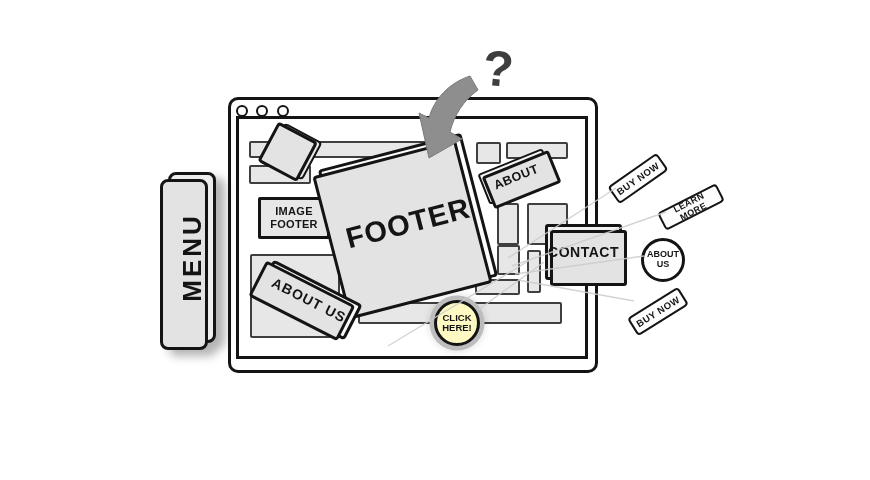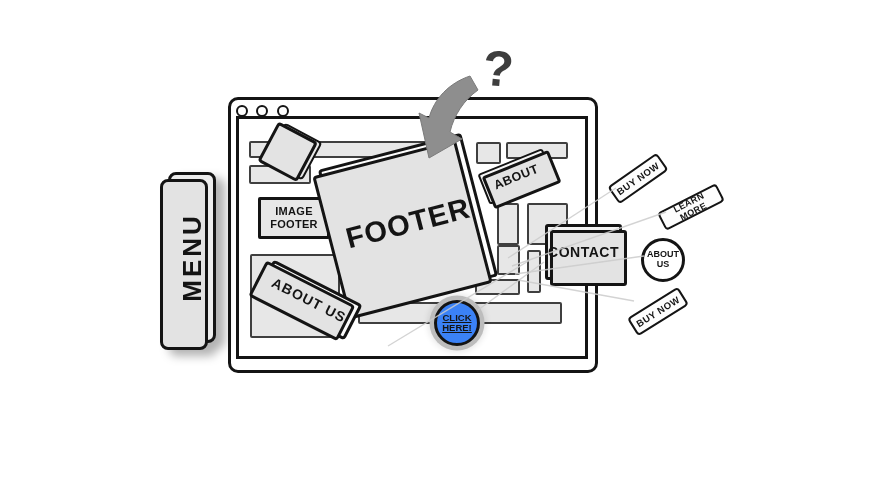--- a/index.html
+++ b/index.html
@@ -38,23 +38,23 @@
   .gallery{left:250px;top:197px;width:72px;height:42px;background:var(--ph-fill);
     border-radius:2px;z-index:3;font-size:11px;line-height:1.15;letter-spacing:0.3px;
     flex-direction:column;margin-left:8px;}
   .aboutus-sign{left:259px;top:280px;width:100px;height:40px;transform:rotate(27deg);
     background:#fafafa;--sx:-6px;--sy:4px;z-index:6;font-size:14px;letter-spacing:1px;}
   .about-btn{left:481px;top:160px;width:70px;height:33px;transform:rotate(-22deg);
     background:#f5f5f5;border-width:2.5px;border-radius:3px;--sx:4px;--sy:5px;z-index:6;
     font-size:12.5px;letter-spacing:0.5px;}
   .contact{left:545px;top:224px;width:77px;height:56px;background:linear-gradient(#f3f3f3,#e2e2e2);
     border-radius:3px;--sx:5px;--sy:6px;z-index:7;font-size:14px;letter-spacing:0.5px;}
-  .clickhere{left:434px;top:300px;width:46px;height:46px;border-radius:50%;background:#3b82f6;
+  .clickhere{left:434px;top:300px;width:46px;height:46px;border-radius:50%;background:#fef9c3;
     z-index:7;font-size:9.5px;line-height:1.05;flex-direction:column;
-    box-shadow:0 0 0 4.5px var(--halo), 0 0 6px 6px rgba(0,0,0,0.10);text-decoration:underline;}
+    box-shadow:0 0 0 4.5px var(--halo), 0 0 6px 6px rgba(0,0,0,0.10);}
   .buy-top{left:608px;top:168px;width:60px;height:21px;transform:rotate(-35deg);
     border-width:2.5px;border-radius:4px;z-index:4;font-size:9.5px;letter-spacing:0.5px;background:#fdfdfd;}
   .learn{left:658px;top:197px;width:66px;height:20px;transform:rotate(-27deg);
     border-width:2.5px;border-radius:4px;z-index:4;font-size:9px;letter-spacing:0.4px;background:#fdfdfd;}
   .aboutus-circle{left:641px;top:238px;width:44px;height:44px;border-radius:50%;
     z-index:4;font-size:9px;line-height:1.1;flex-direction:column;background:#fff;}
   .buy-bottom{left:628px;top:301px;width:60px;height:21px;transform:rotate(-32deg);
     border-width:2.5px;border-radius:4px;z-index:4;font-size:9.5px;letter-spacing:0.5px;background:#fdfdfd;}
   .qmark{position:absolute;left:483px;top:40px;font-size:50px;font-weight:bold;color:#3e3e3e;
     transform:rotate(5deg);z-index:6;}

